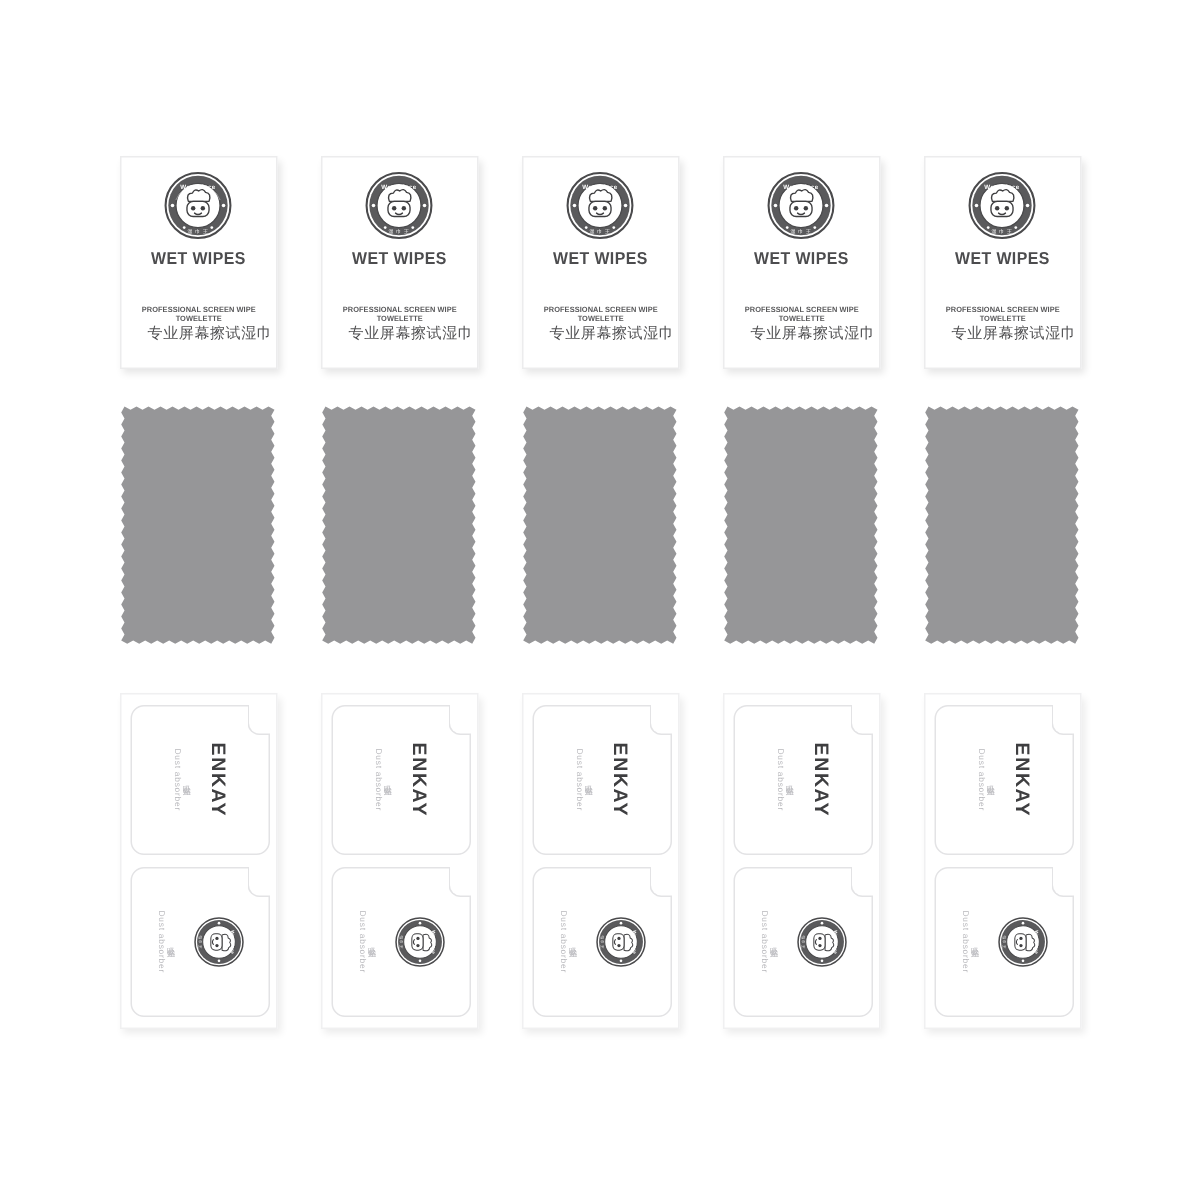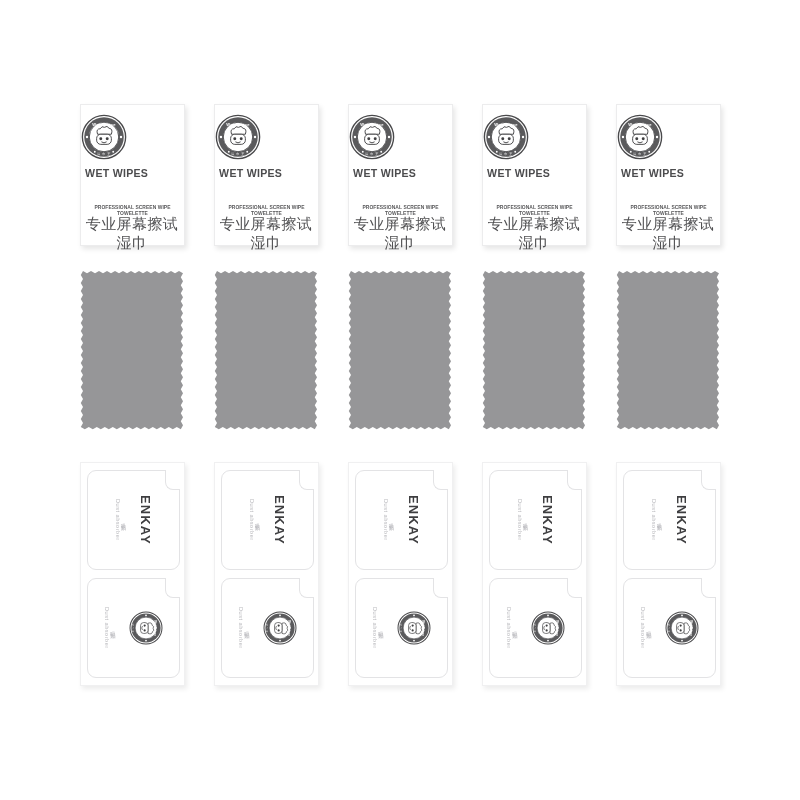--- a/index.html
+++ b/index.html
@@ -35,20 +35,21 @@
   }
   .sachet {
     position: relative;
     width: 105px;
     height: 142px;
     background: #ffffff;
     border: 1px solid #ececed;
     box-shadow: 2px 3px 5px rgba(0,0,0,0.10);
     display: flex;
     flex-direction: column;
+    align-items: center;
     box-sizing: border-box;
     padding-top: 9px;
   }
 
   .seal {
     width: 46px;
     height: 46px;
     position: relative;
     flex: 0 0 auto;
   }
@@ -69,24 +70,24 @@
     top: 99px;
     text-align: center;
     font-size: 5.1px;
     font-weight: bold;
     letter-spacing: 0.05px;
     color: #58585a;
     transform: scaleX(0.97);
   }
   .wipes-cn {
     position: absolute;
-    left: 0; right: 0;
+    left: 16px; right: 0;
     top: 110px;
     text-align: center;
-    font-size: 15px;
+    font-size: 10px;
     color: #4f4f51;
     font-family: "DejaVu Sans", sans-serif;
     letter-spacing: 0.4px;
   }
 
   
   .row-cloths {
     position: absolute;
     left: 0;
     top: 268px;

